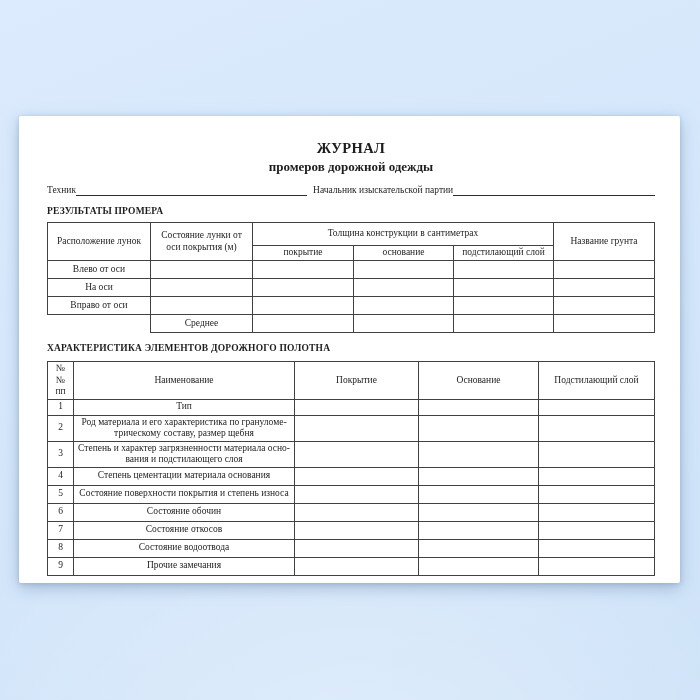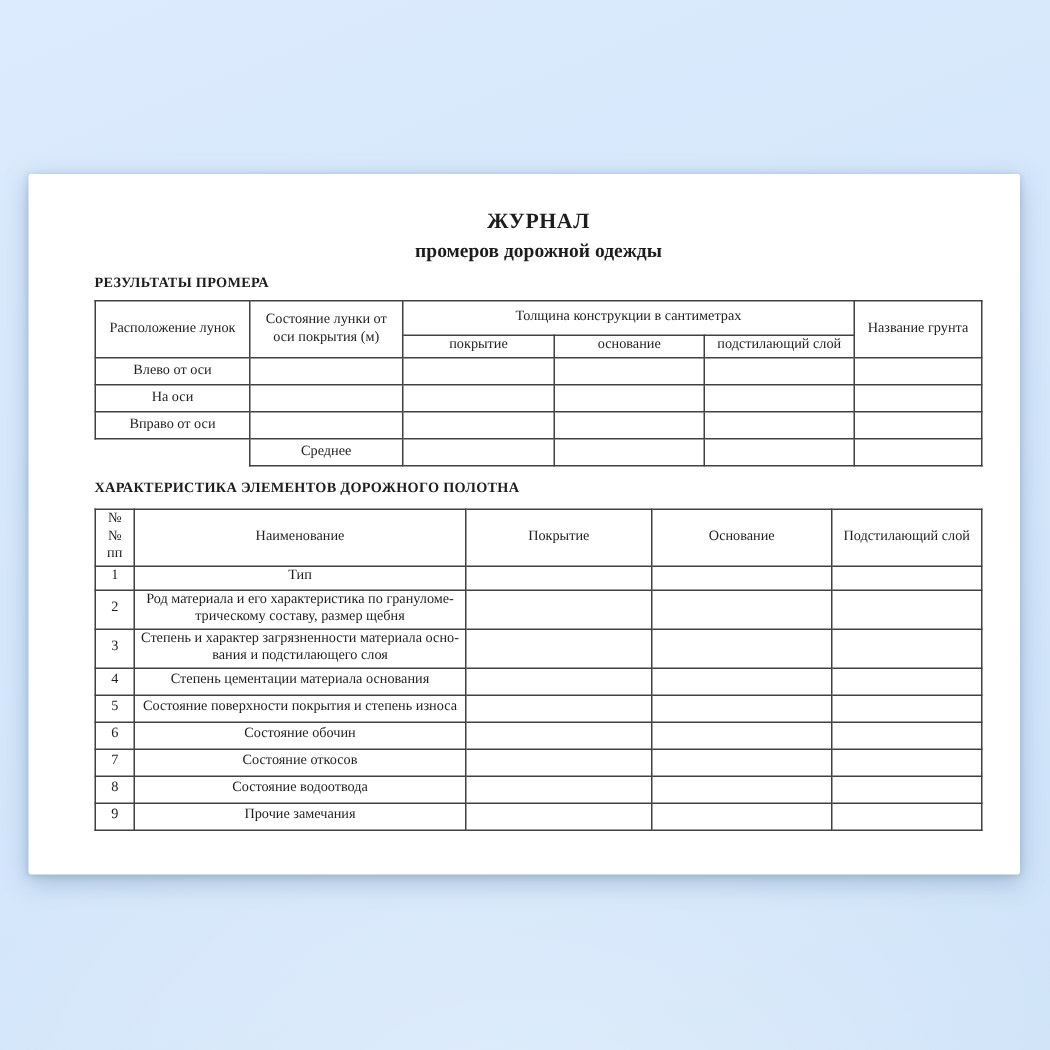--- a/index.html
+++ b/index.html
@@ -9,21 +9,21 @@
       radial-gradient(120% 90% at 50% 110%, rgba(255,255,255,.35) 0%, rgba(255,255,255,0) 55%),
       linear-gradient(158deg,#dcebfd 0%,#d5e7fb 45%,#cde2f8 100%);
     font-family:"Liberation Serif","DejaVu Serif",serif;
     color:#1d1d1d;
   }
   .paper{
     position:absolute;left:19px;top:116px;width:661px;height:467px;
     background:#ffffff;border-radius:2px;
     box-shadow:0 5px 16px rgba(84,117,158,.38),0 1px 4px rgba(84,117,158,.28);
     box-sizing:border-box;
-    padding:24px 25px 0 44px;
+    padding:24px 25px 0 28px;
   }
   .doc-title{
     margin:0;text-align:center;font-size:14.5px;font-weight:bold;
     letter-spacing:.4px;line-height:16px;
   }
   .doc-subtitle{
     margin:3px 0 0 0;text-align:center;font-size:13px;font-weight:bold;line-height:15px;
   }
   .sig-line{
     display:flex;align-items:flex-end;margin-top:10px;font-size:9.5px;line-height:12px;
@@ -67,20 +67,26 @@
   .char-table .r-double td{height:25px;}
 </style>
 </head>
 <body>
 
 <div class="paper">
 
   <h1 class="doc-title">ЖУРНАЛ</h1>
   <h2 class="doc-subtitle">промеров дорожной одежды</h2>
 
+  <div class="sig-line">
+    <span class="sig-label">Техник</span>
+    <span class="sig-fill first"></span>
+    <span class="sig-label second">Начальник изыскательской партии</span>
+    <span class="sig-fill second"></span>
+  </div>
 
   <div class="section-heading">РЕЗУЛЬТАТЫ ПРОМЕРА</div>
 
   <table class="results-table">
     <colgroup>
         <col class="c1">
         <col class="c2">
         <col class="c3">
         <col class="c4">
         <col class="c5">

